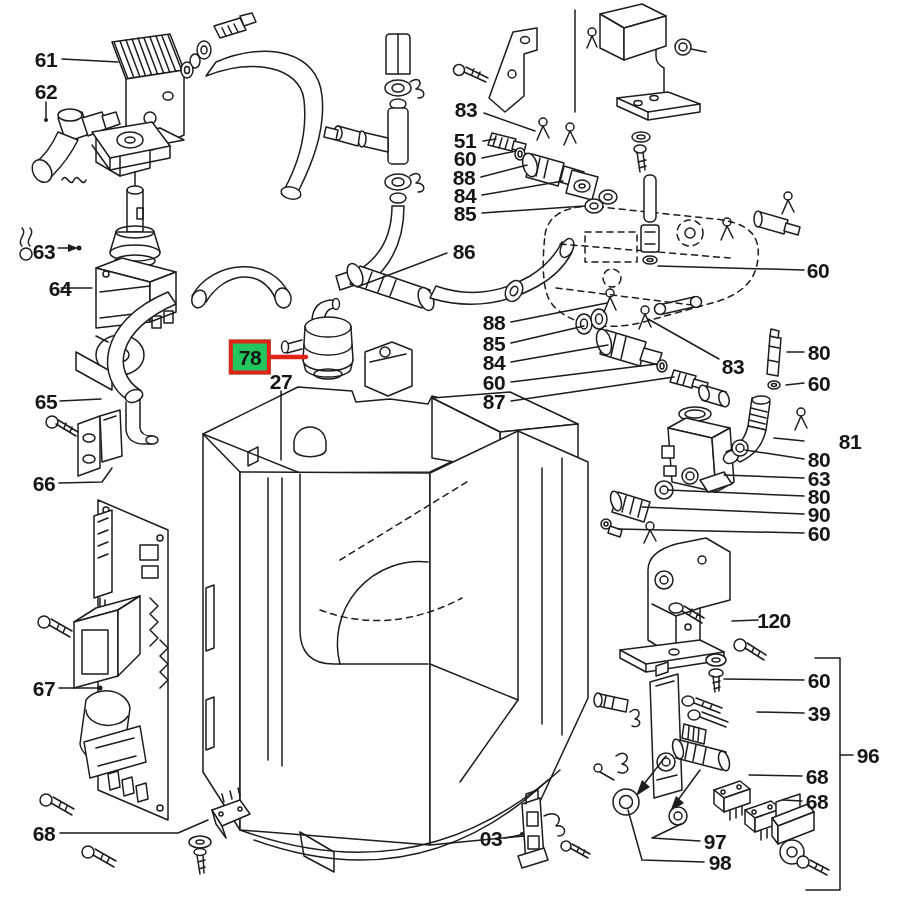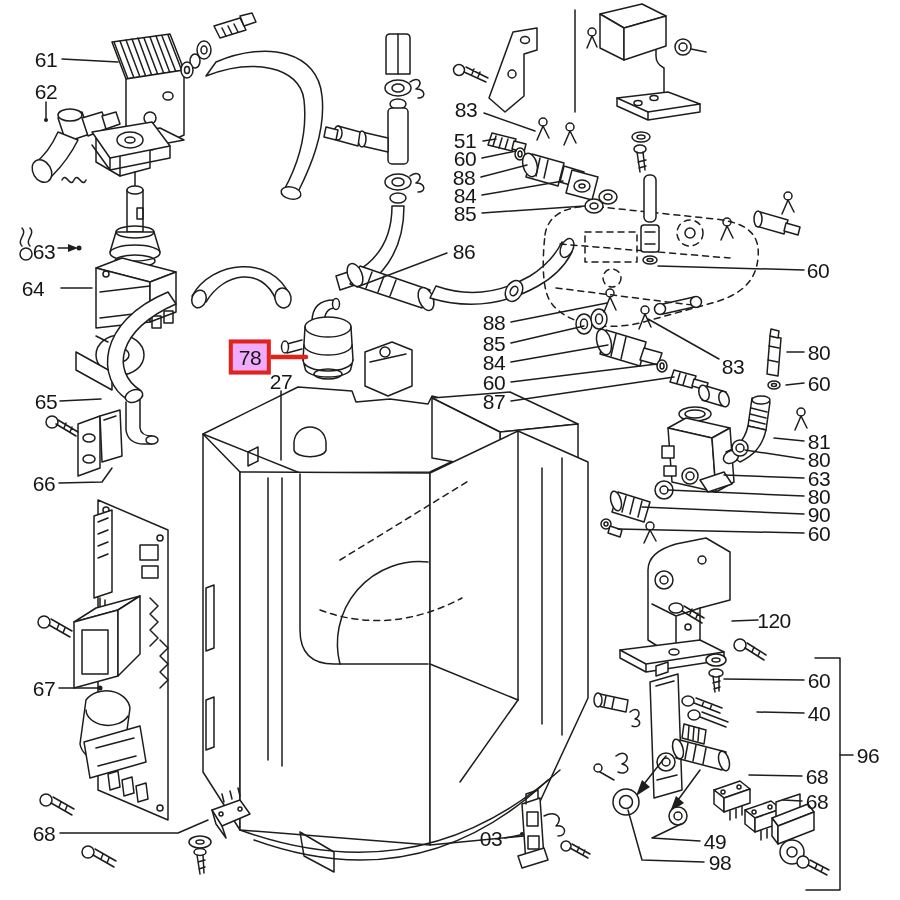--- a/index.html
+++ b/index.html
@@ -5,23 +5,23 @@
   html,body{margin:0;padding:0;background:#fff;}
   #canvas{position:relative;width:900px;height:900px;background:var(--bg,#fff);overflow:hidden;
           font-family:"Liberation Sans",sans-serif;}
   svg{position:absolute;left:0;top:0;}
   svg *{stroke:var(--line,#1d1d1b);stroke-width:1.5;fill:none;stroke-linecap:round;stroke-linejoin:round;}
   svg .w{fill:#fff;}
   svg .dot{fill:var(--line,#1d1d1b);stroke:none;}
   svg .leader{stroke-width:1.7;}
   svg .dash{stroke-dasharray:6 5;}
   svg .hl-line{stroke:var(--highlight,#e2231a);stroke-width:4.5;}
-  .lbl{position:absolute;transform:translate(-50%,-50%);font-weight:400;font-size:21px;line-height:1;
+  .lbl{position:absolute;transform:translate(-50%,-50%);font-weight:700;font-size:21px;line-height:1;
        color:#161616;letter-spacing:-0.5px;white-space:nowrap;}
-  .lbl.hl{border:4px solid var(--highlight,#e2231a);padding:3px 6px;background:#f0abfc;}
+  .lbl.hl{border:4px solid var(--highlight,#e2231a);padding:3px 6px;background:#22c55e;}
 </style>
 </head>
 <body>
 
 <div id="canvas">
 <svg width="900" height="900" viewBox="0 0 900 900">
 
   <g>
     <path class="w" d="M203,434 L298,387 L352,391 L356,402 L390,399 L428,404 L432,396 L470,406 L518,430 L430,472 L300,473 Z"></path>
     <path class="w" d="M294,442 c2,-20 30,-20 32,0 l0,8 c-2,9 -30,9 -32,0 Z"></path>
@@ -492,21 +492,21 @@
     <path d="M505,838 L520,835"></path>
         <circle class="dot" cx="522" cy="834" r="2"></circle>
   </g>
 
   <path class="hl-line" d="M270,357 L306,357"></path>
 </svg>
 
   <div class="lbl" style="left:46px;top:59px">61</div>
   <div class="lbl" style="left:46px;top:91px">62</div>
   <div class="lbl" style="left:44px;top:251px">63</div>
-  <div class="lbl" style="left:33px;top:288px">64</div>
+  <div class="lbl" style="left:60px;top:288px">64</div>
   <div class="lbl" style="left:46px;top:401px">65</div>
   <div class="lbl" style="left:44px;top:483px">66</div>
   <div class="lbl" style="left:44px;top:688px">67</div>
   <div class="lbl" style="left:44px;top:833px">68</div>
   <div class="lbl hl" style="left:250px;top:357px">78</div>
   <div class="lbl" style="left:281px;top:381px">27</div>
   <div class="lbl" style="left:464px;top:251px">86</div>
   <div class="lbl" style="left:466px;top:109px">83</div>
   <div class="lbl" style="left:465px;top:140px">51</div>
   <div class="lbl" style="left:465px;top:158px">60</div>
@@ -515,28 +515,28 @@
   <div class="lbl" style="left:465px;top:213px">85</div>
   <div class="lbl" style="left:818px;top:270px">60</div>
   <div class="lbl" style="left:494px;top:322px">88</div>
   <div class="lbl" style="left:494px;top:343px">85</div>
   <div class="lbl" style="left:494px;top:362px">84</div>
   <div class="lbl" style="left:494px;top:382px">60</div>
   <div class="lbl" style="left:494px;top:401px">87</div>
   <div class="lbl" style="left:733px;top:366px">83</div>
   <div class="lbl" style="left:819px;top:352px">80</div>
   <div class="lbl" style="left:819px;top:383px">60</div>
-  <div class="lbl" style="left:819px;top:441px">81</div>
+  <div class="lbl" style="left:850px;top:441px">81</div>
   <div class="lbl" style="left:819px;top:459px">80</div>
   <div class="lbl" style="left:819px;top:478px">63</div>
   <div class="lbl" style="left:819px;top:496px">80</div>
   <div class="lbl" style="left:819px;top:514px">90</div>
   <div class="lbl" style="left:819px;top:533px">60</div>
   <div class="lbl" style="left:774px;top:620px">120</div>
   <div class="lbl" style="left:819px;top:680px">60</div>
-  <div class="lbl" style="left:819px;top:713px">40</div>
+  <div class="lbl" style="left:819px;top:713px">39</div>
   <div class="lbl" style="left:868px;top:755px">96</div>
   <div class="lbl" style="left:817px;top:776px">68</div>
   <div class="lbl" style="left:817px;top:801px">68</div>
-  <div class="lbl" style="left:715px;top:841px">49</div>
+  <div class="lbl" style="left:715px;top:841px">97</div>
   <div class="lbl" style="left:720px;top:862px">98</div>
   <div class="lbl" style="left:491px;top:838px">03</div>
 </div>
 
 </body></html>

